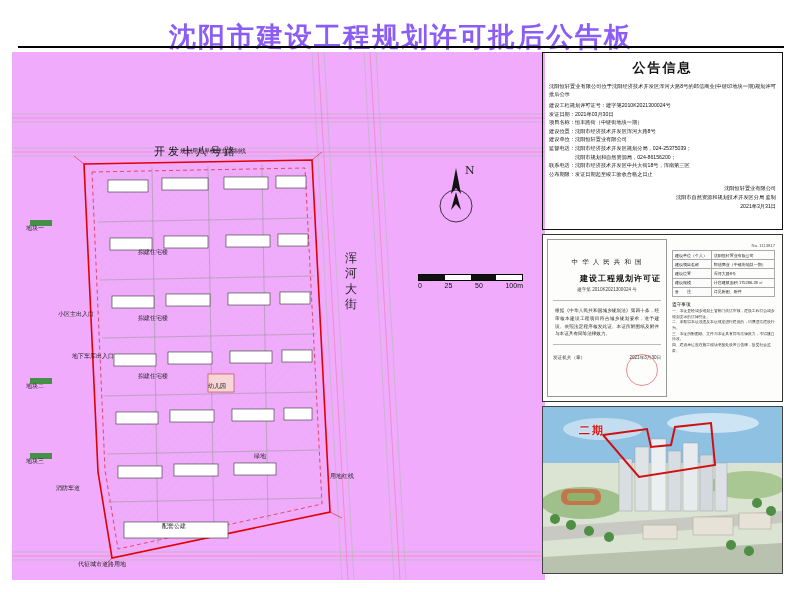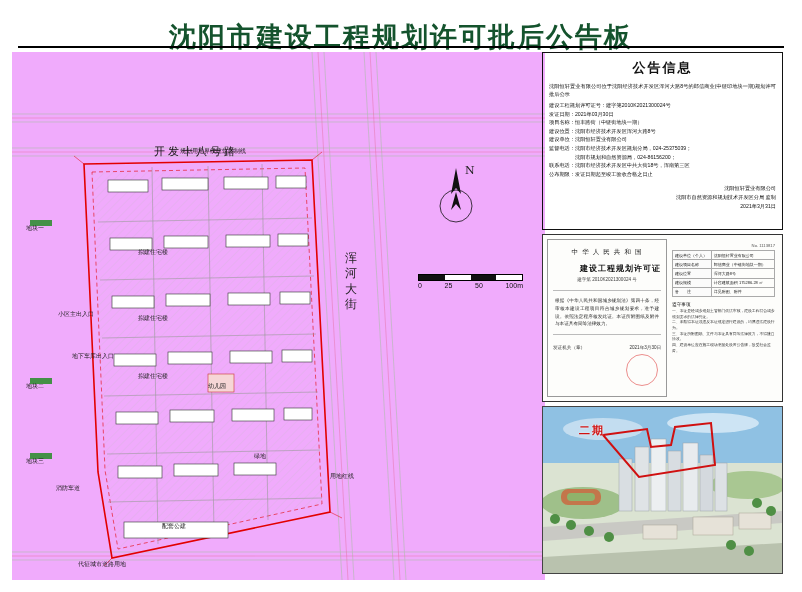--- a/index.html
+++ b/index.html
@@ -1,21 +1,21 @@
 <!DOCTYPE html>
 <html><head>
 <meta charset="utf-8">
 <style>
   html,body{margin:0;padding:0;background:#ffffff;}
   body{width:802px;height:592px;font-family:"Liberation Sans","DejaVu Sans",sans-serif;color:#111;overflow:hidden;}
   #root{position:relative;width:802px;height:592px;}
 
   
   .header{position:absolute;left:0;top:0;width:802px;height:50px;display:flex;align-items:center;justify-content:center;}
-  .header .title{font-family:"DejaVu Serif","Liberation Serif",serif;font-weight:bold;font-size:27px;letter-spacing:2px;color:#14532d;margin-top:24px;}
+  .header .title{font-family:"DejaVu Serif","Liberation Serif",serif;font-weight:bold;font-size:27px;letter-spacing:2px;color:#8b5cf6;margin-top:24px;}
   .header .rule{position:absolute;left:18px;right:18px;bottom:2px;height:2px;background:#000;}
 
   
   .map{position:absolute;left:12px;top:52px;width:533px;height:528px;background:#f0abfc;overflow:hidden;}
   .map svg{position:absolute;left:0;top:0;}
 
   .maplabel{position:absolute;font-size:8px;color:#222;white-space:nowrap;}
   .maplabel.road{font-size:11px;letter-spacing:3px;color:#111;}
   .maplabel.vert{writing-mode:vertical-rl;letter-spacing:6px;font-size:12px;}
   .maplabel.tiny{font-size:6px;}
@@ -30,21 +30,21 @@
 
   .infobox{position:relative;border:1px solid #111;height:178px;box-sizing:border-box;padding:4px 6px;}
   .infobox .h{text-align:center;font-family:"DejaVu Serif","Liberation Serif",serif;font-size:13px;font-weight:bold;letter-spacing:2px;margin:2px 0 5px;}
   .infobox .para{font-size:5.2px;line-height:1.55;color:#111;text-align:justify;margin-bottom:3px;}
   .infobox .row{font-size:5.2px;line-height:1.65;color:#111;}
   .infobox .sign{margin-top:6px;text-align:right;font-size:5.2px;line-height:1.7;}
 
   
   .cert{position:relative;margin-top:4px;height:168px;border:1px solid #333;box-sizing:border-box;background:#fdfdfb;padding:4px;}
   .cert-inner{display:flex;height:100%;}
-  .cert-left{width:52%;border:1px solid #999;box-sizing:border-box;padding:2px 5px;position:relative;}
+  .cert-left{width:52%;border:1px solid #999;box-sizing:border-box;padding:12px 5px;position:relative;}
   .cert-right{width:48%;box-sizing:border-box;padding:4px 3px 4px 5px;position:relative;}
   .cert-title1{text-align:center;font-family:"DejaVu Serif",serif;font-size:6.5px;letter-spacing:1px;margin-top:6px;}
   .cert-title2{text-align:right;font-family:"DejaVu Serif",serif;font-size:8px;font-weight:bold;letter-spacing:1px;margin:6px 0 3px;}
   .cert-no{text-align:center;font-size:4.6px;color:#444;margin-bottom:8px;}
   .cert-body{font-size:4.6px;line-height:1.7;text-align:justify;color:#222;border-top:1px solid #bbb;border-bottom:1px solid #bbb;padding:6px 2px;}
   .cert-foot{font-size:4.6px;margin-top:10px;display:flex;justify-content:space-between;color:#333;}
   .cert-seal{position:absolute;right:8px;bottom:10px;width:30px;height:30px;border:1px solid #d33;border-radius:50%;opacity:.55;}
   .cert-no-r{font-size:4.2px;text-align:right;color:#555;margin-bottom:2px;}
   table.certtbl{width:100%;border-collapse:collapse;}
   table.certtbl td{border:1px solid #aaa;font-size:4px;padding:1.5px 2px;color:#222;line-height:1.3;}

